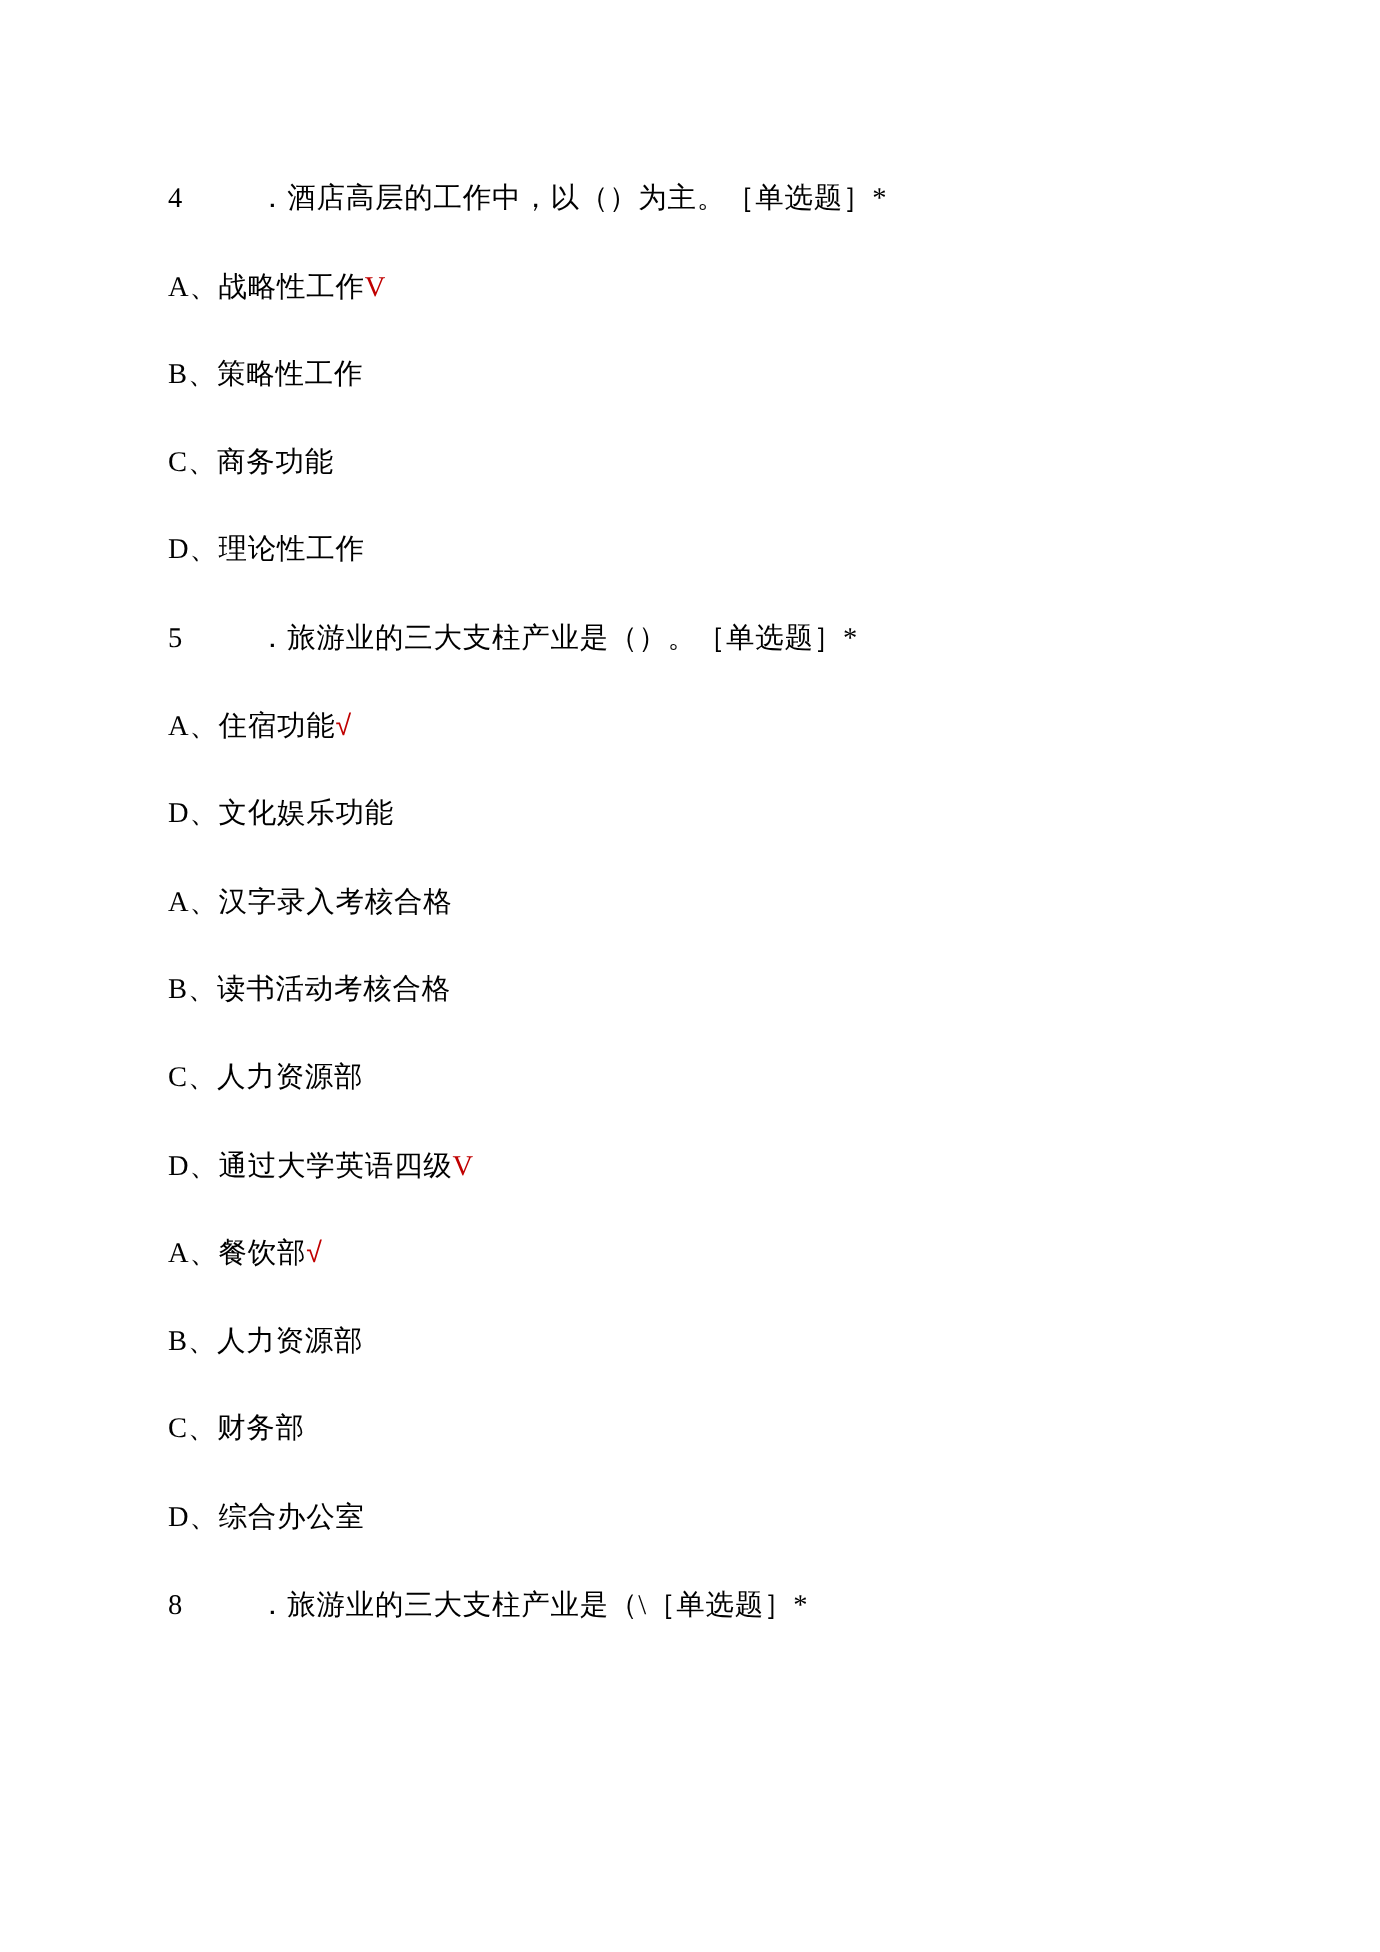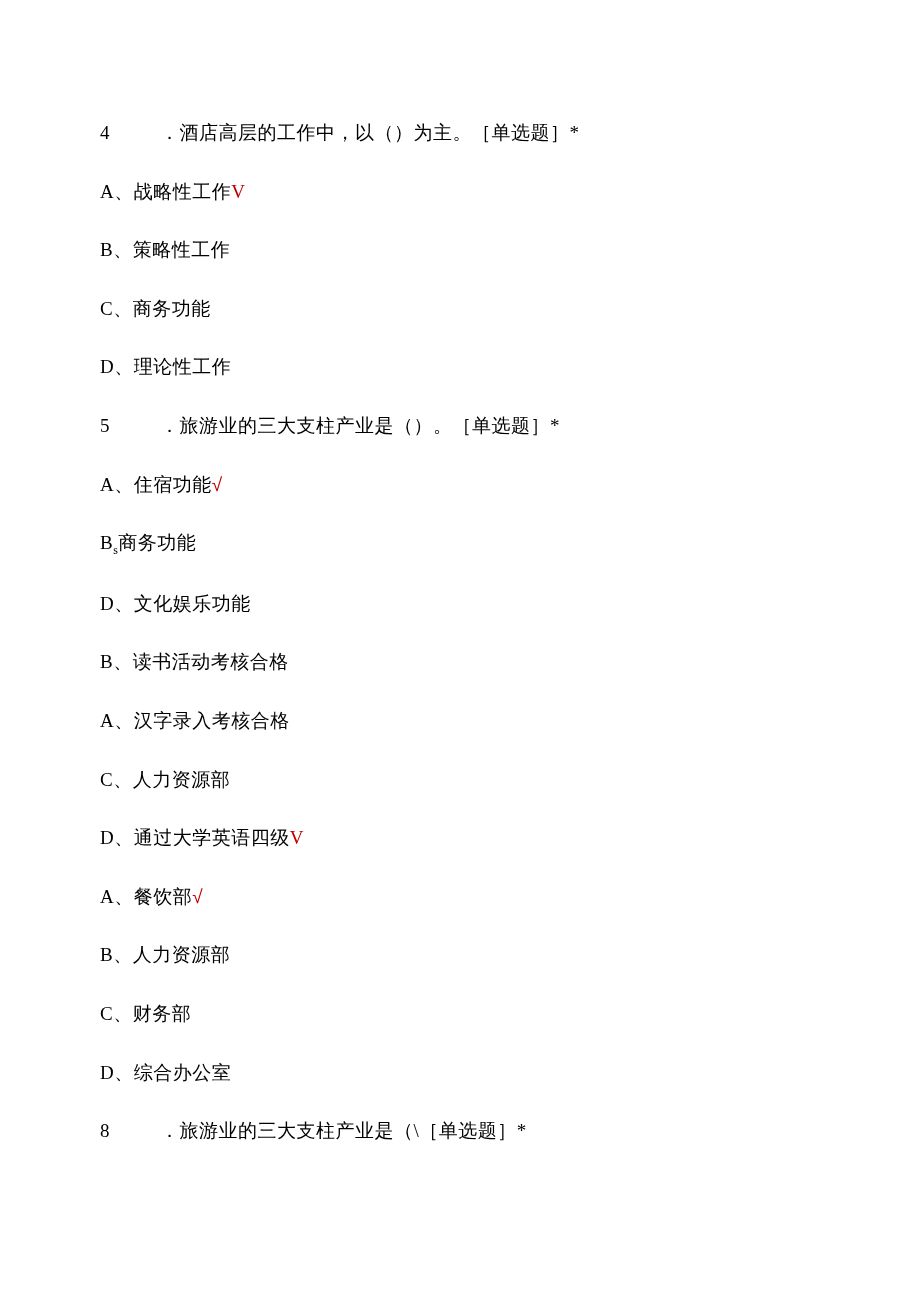--- a/index.html
+++ b/index.html
@@ -15,20 +15,21 @@
       padding: 120px 80px 60px 100px;
       box-sizing: border-box;
       width: 920px;
     }
     .line {
       font-size: 19px;
       line-height: 1.4;
       margin-bottom: 32px;
       color: #000000;
       letter-spacing: 0.5px;
+      margin-left: 12px;
     }
     .qnum {
       font-family: "Times New Roman", serif;
       display: inline-block;
       width: 60px;
       vertical-align: baseline;
     }
     .opt-letter {
       font-family: "Times New Roman", serif;
     }
@@ -52,24 +53,23 @@
 <body>
 
 <div class="page" id="page-root">
 <div class="line"><span class="qnum">4</span><span>．</span><span class="q-text">酒店高层的工作中，以（）为主。［单选题］*</span></div>
     <div class="line"><span class="opt-letter">A</span><span>、</span><span>战略性工作</span><span class="correct-v">V</span></div>
     <div class="line"><span class="opt-letter">B</span><span>、</span><span>策略性工作</span></div>
     <div class="line"><span class="opt-letter">C</span><span>、</span><span>商务功能</span></div>
     <div class="line"><span class="opt-letter">D</span><span>、</span><span>理论性工作</span></div>
     <div class="line"><span class="qnum">5</span><span>．</span><span class="q-text">旅游业的三大支柱产业是（）。［单选题］*</span></div>
     <div class="line"><span class="opt-letter">A</span><span>、</span><span>住宿功能</span><span class="correct-check">√</span></div>
-    <div class="line"><span class="opt-letter">B</span><span class="small-s">s</span><span>商务功能</span></div>
     <div class="line"><span class="opt-letter">D</span><span>、</span><span>文化娱乐功能</span></div>
+    <div class="line"><span class="opt-letter">A</span><span>、</span><span>汉字录入考核合格</span></div>
     <div class="line"><span class="opt-letter">B</span><span>、</span><span>读书活动考核合格</span></div>
-    <div class="line"><span class="opt-letter">A</span><span>、</span><span>汉字录入考核合格</span></div>
     <div class="line"><span class="opt-letter">C</span><span>、</span><span>人力资源部</span></div>
     <div class="line"><span class="opt-letter">D</span><span>、</span><span>通过大学英语四级</span><span class="correct-v">V</span></div>
     <div class="line"><span class="opt-letter">A</span><span>、</span><span>餐饮部</span><span class="correct-check">√</span></div>
     <div class="line"><span class="opt-letter">B</span><span>、</span><span>人力资源部</span></div>
     <div class="line"><span class="opt-letter">C</span><span>、</span><span>财务部</span></div>
     <div class="line"><span class="opt-letter">D</span><span>、</span><span>综合办公室</span></div>
     <div class="line"><span class="qnum">8</span><span>．</span><span class="q-text">旅游业的三大支柱产业是（\［单选题］*</span></div>
   </div>
 
 </body></html>

